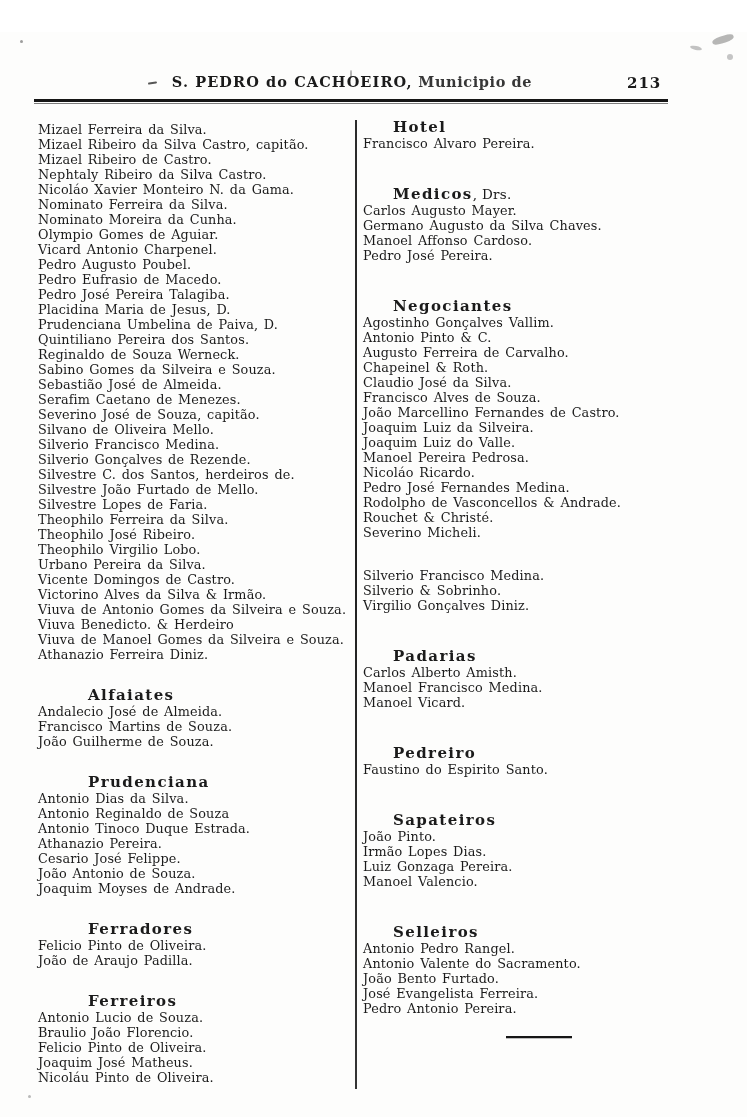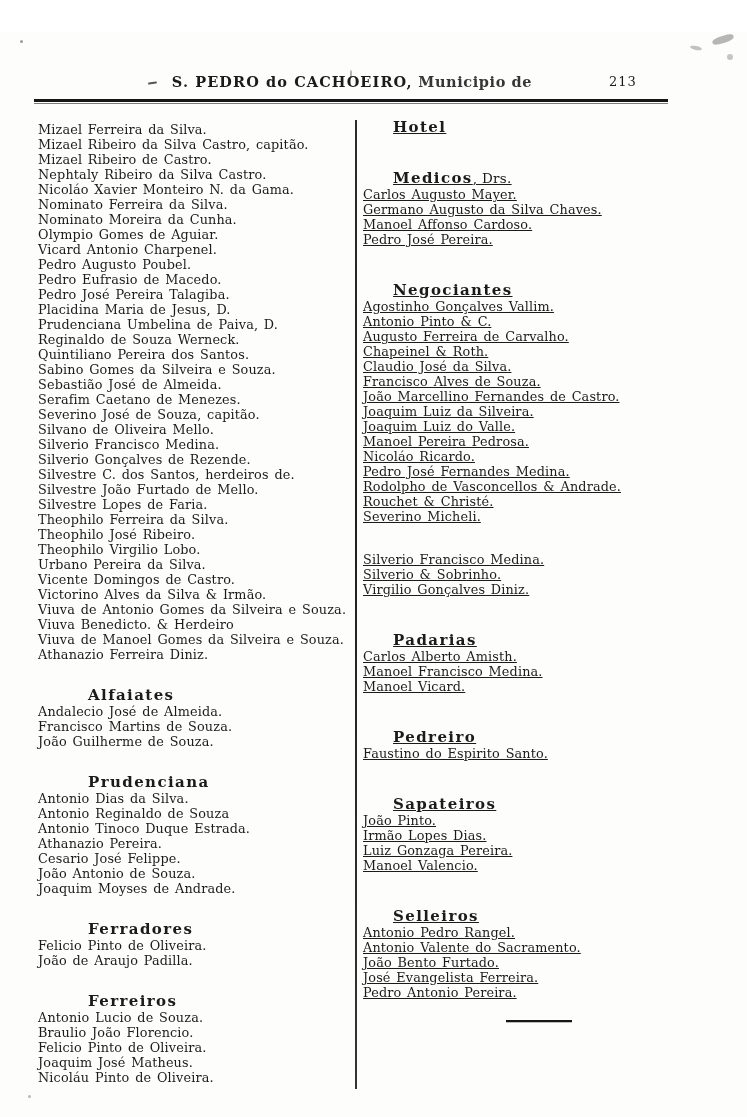--- a/index.html
+++ b/index.html
@@ -14,35 +14,35 @@
   .page{position:absolute;inset:0;background:#fdfdfc;margin-top:32px;}
   
   .running-title{
     position:absolute;top:41px;left:24px;width:656px;
     text-align:center;font-size:14.5px;line-height:18px;
     letter-spacing:.6px;white-space:nowrap;
   }
   .t-bold{font-weight:bold;letter-spacing:1.1px;}
   .t-rest{font-weight:bold;opacity:.88;}
   .page-number{
-    position:absolute;top:42px;left:609px;
-    font-size:13px;font-weight:normal;letter-spacing:1px;
+    position:absolute;top:42px;left:627px;
+    font-size:15px;font-weight:bold;letter-spacing:1px;
   }
   .header-rule{
     position:absolute;top:67px;left:34px;width:634px;height:6px;
     background:linear-gradient(#161616 0 3px,transparent 3px 4px,rgba(20,20,20,.55) 4px 5px,transparent 5px);
   }
   
   .column-divider{
     position:absolute;left:355px;top:88px;width:2px;height:969px;
     background:linear-gradient(180deg,#2c2c2c,#1f1f1f 40%,#343434);
   }
   .col{position:absolute;top:90px;}
   .col-left{left:38px;width:312px;}
-  .col-right{left:363px;top:88px;width:380px;text-decoration:underline;}
+  .col-right{left:363px;top:88px;width:380px;}
   .entry{
     font-size:12.8px;line-height:15px;white-space:nowrap;
     letter-spacing:.15px;word-spacing:1.5px;
   }
   .heading{
     font-size:15px;font-weight:bold;line-height:15px;
     letter-spacing:1.4px;white-space:nowrap;
   }
   .heading .hr{font-weight:normal;letter-spacing:.3px;font-size:13.5px;}
   .col-left .heading{margin:26px 0 1px 50px;}
@@ -87,22 +87,22 @@
         <div class="entry">Nicoláo Xavier Monteiro N. da Gama.</div>
         <div class="entry">Nominato Ferreira da Silva.</div>
         <div class="entry">Nominato Moreira da Cunha.</div>
         <div class="entry">Olympio Gomes de Aguiar.</div>
         <div class="entry">Vicard Antonio Charpenel.</div>
         <div class="entry">Pedro Augusto Poubel.</div>
         <div class="entry">Pedro Eufrasio de Macedo.</div>
         <div class="entry">Pedro José Pereira Talagiba.</div>
         <div class="entry">Placidina Maria de Jesus, D.</div>
         <div class="entry">Prudenciana Umbelina de Paiva, D.</div>
+        <div class="entry">Quintiliano Pereira dos Santos.</div>
         <div class="entry">Reginaldo de Souza Werneck.</div>
-        <div class="entry">Quintiliano Pereira dos Santos.</div>
         <div class="entry">Sabino Gomes da Silveira e Souza.</div>
         <div class="entry">Sebastião José de Almeida.</div>
         <div class="entry">Serafim Caetano de Menezes.</div>
         <div class="entry">Severino José de Souza, capitão.</div>
         <div class="entry">Silvano de Oliveira Mello.</div>
         <div class="entry">Silverio Francisco Medina.</div>
         <div class="entry">Silverio Gonçalves de Rezende.</div>
         <div class="entry">Silvestre C. dos Santos, herdeiros de.</div>
         <div class="entry">Silvestre João Furtado de Mello.</div>
         <div class="entry">Silvestre Lopes de Faria.</div>
@@ -143,20 +143,21 @@
         <div class="entry">Antonio Lucio de Souza.</div>
         <div class="entry">Braulio João Florencio.</div>
         <div class="entry">Felicio Pinto de Oliveira.</div>
         <div class="entry">Joaquim José Matheus.</div>
         <div class="entry">Nicoláu Pinto de Oliveira.</div>
       </div>
     </div>
   <div class="col col-right" id="col-right">
       <div class="block first">
         <div class="heading"><span>Hotel</span></div>
+        <div class="entry">Francisco Alvaro Pereira.</div>
       </div>
       <div class="block">
         <div class="heading"><span>Medicos</span><span class="hr">, Drs.</span></div>
         <div class="entry">Carlos Augusto Mayer.</div>
         <div class="entry">Germano Augusto da Silva Chaves.</div>
         <div class="entry">Manoel Affonso Cardoso.</div>
         <div class="entry">Pedro José Pereira.</div>
       </div>
       <div class="block">
         <div class="heading"><span>Negociantes</span></div>

